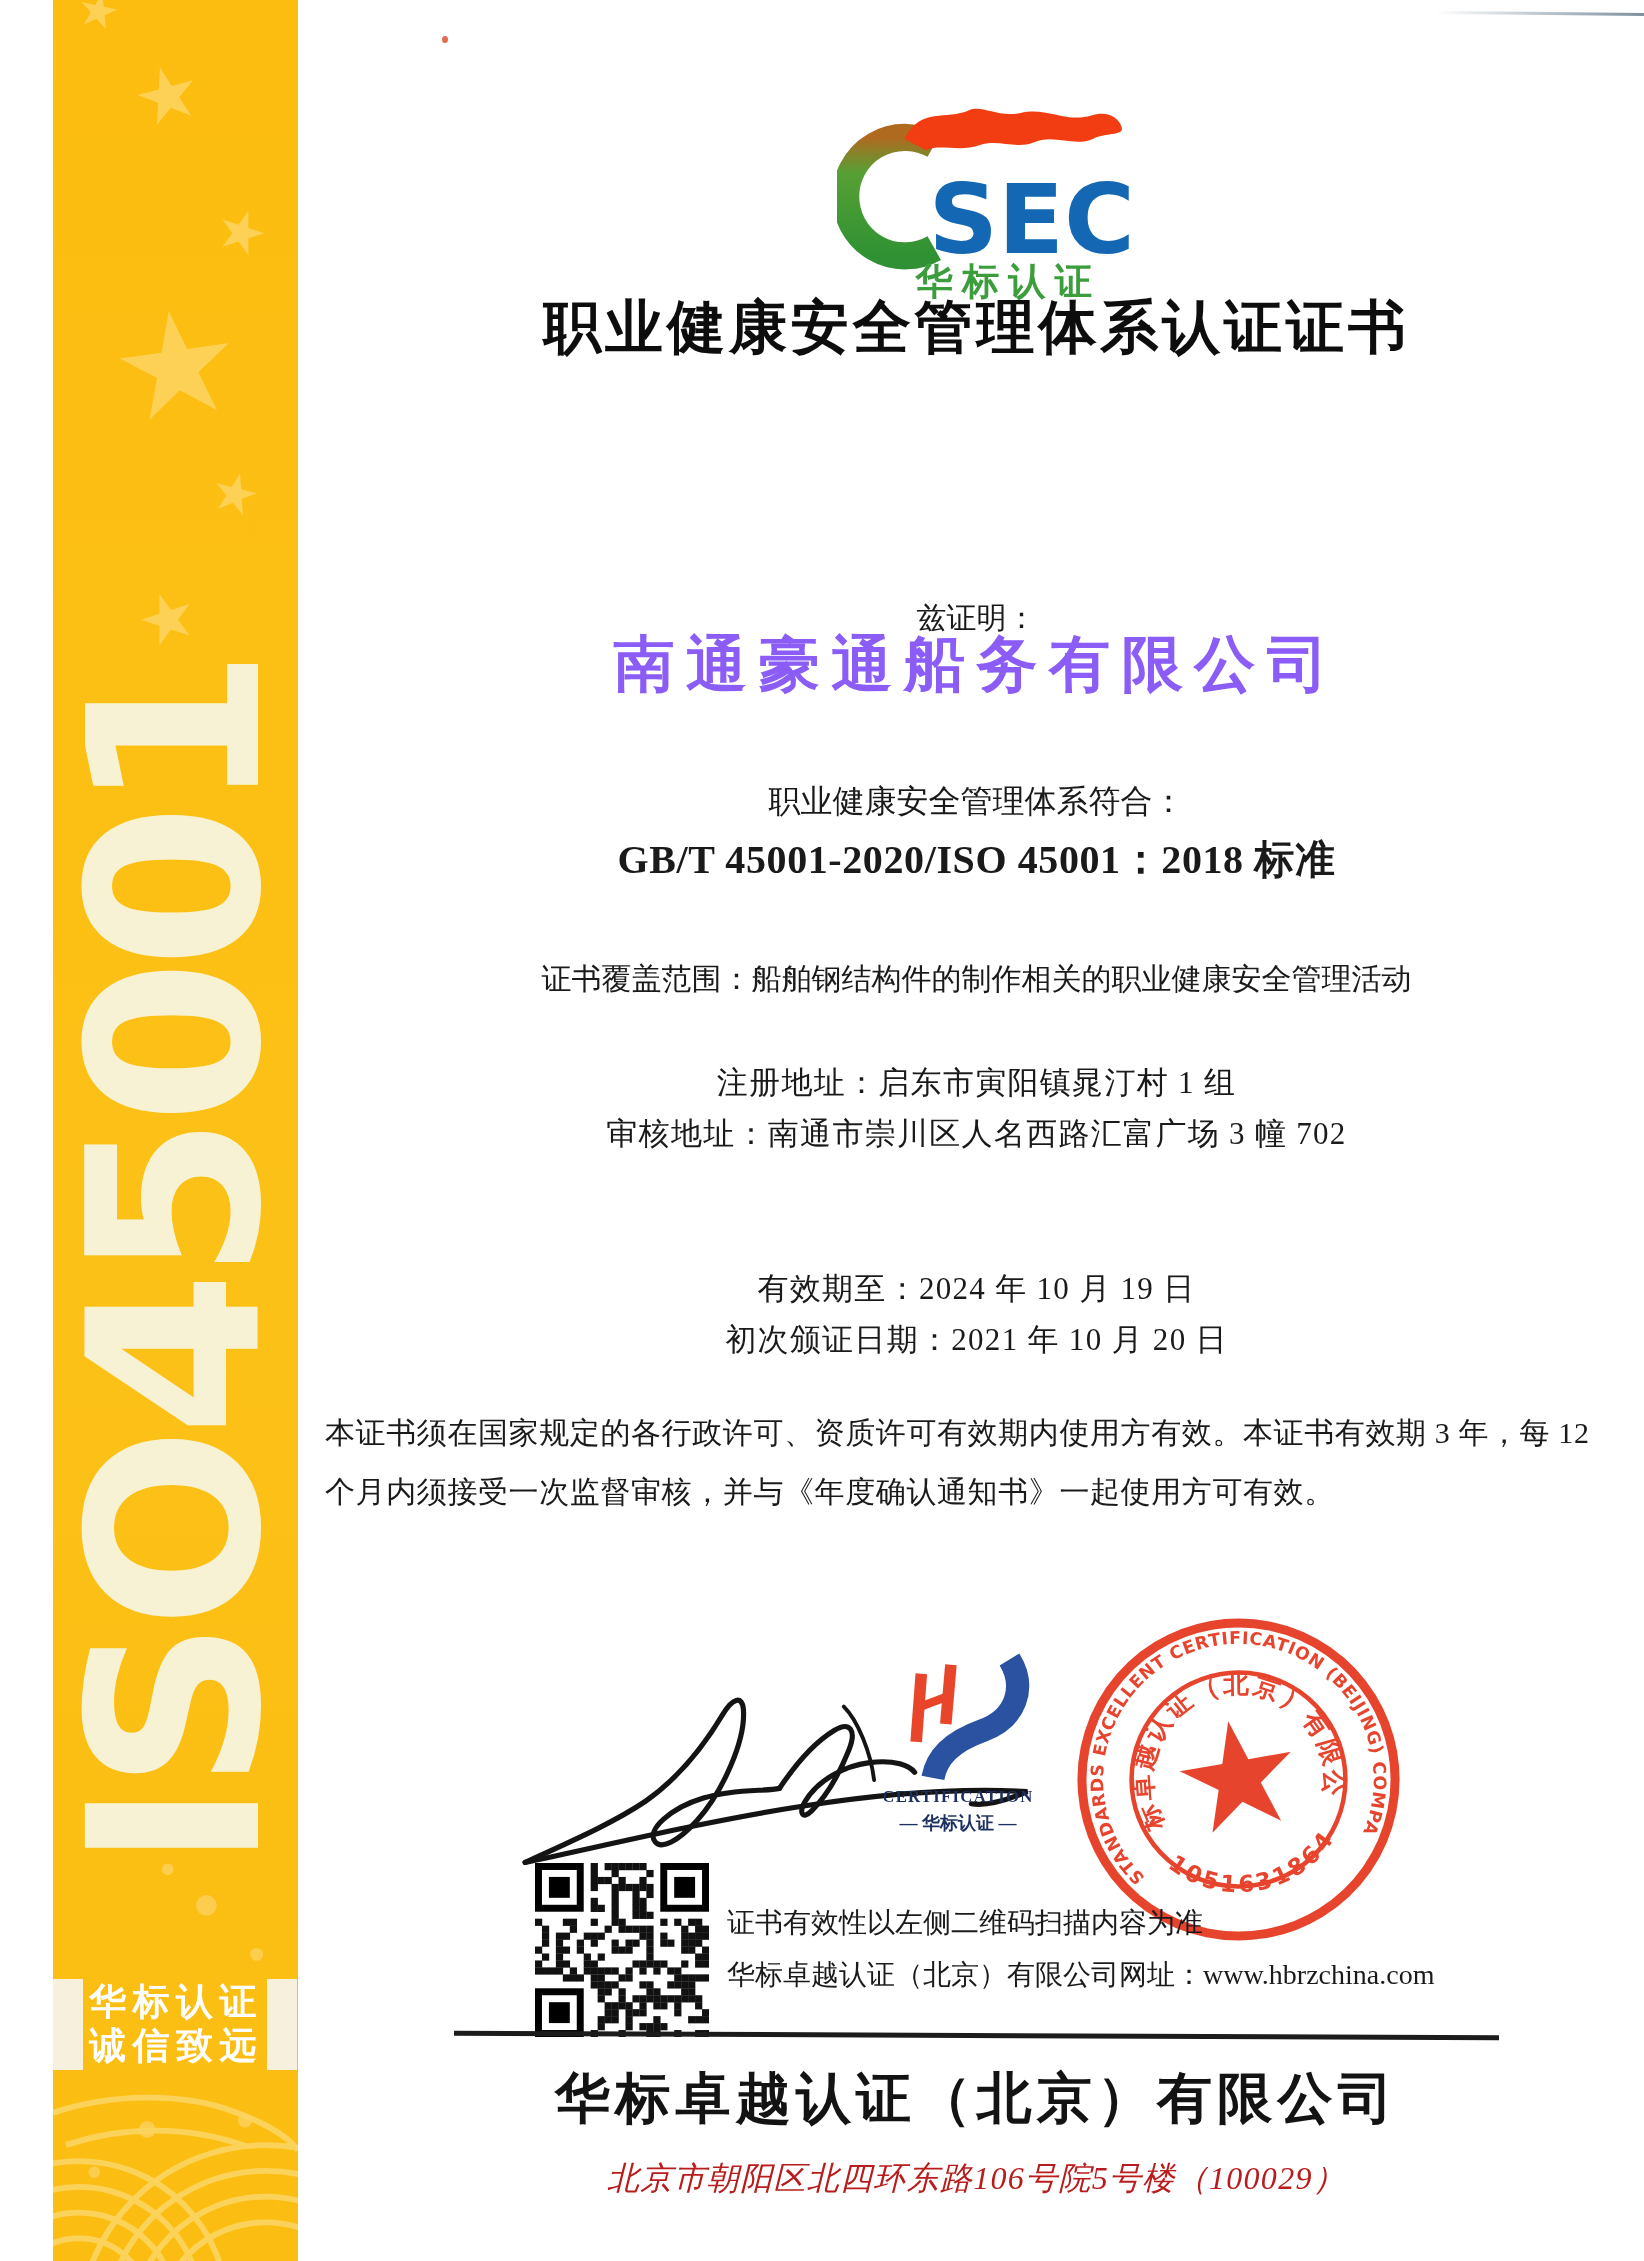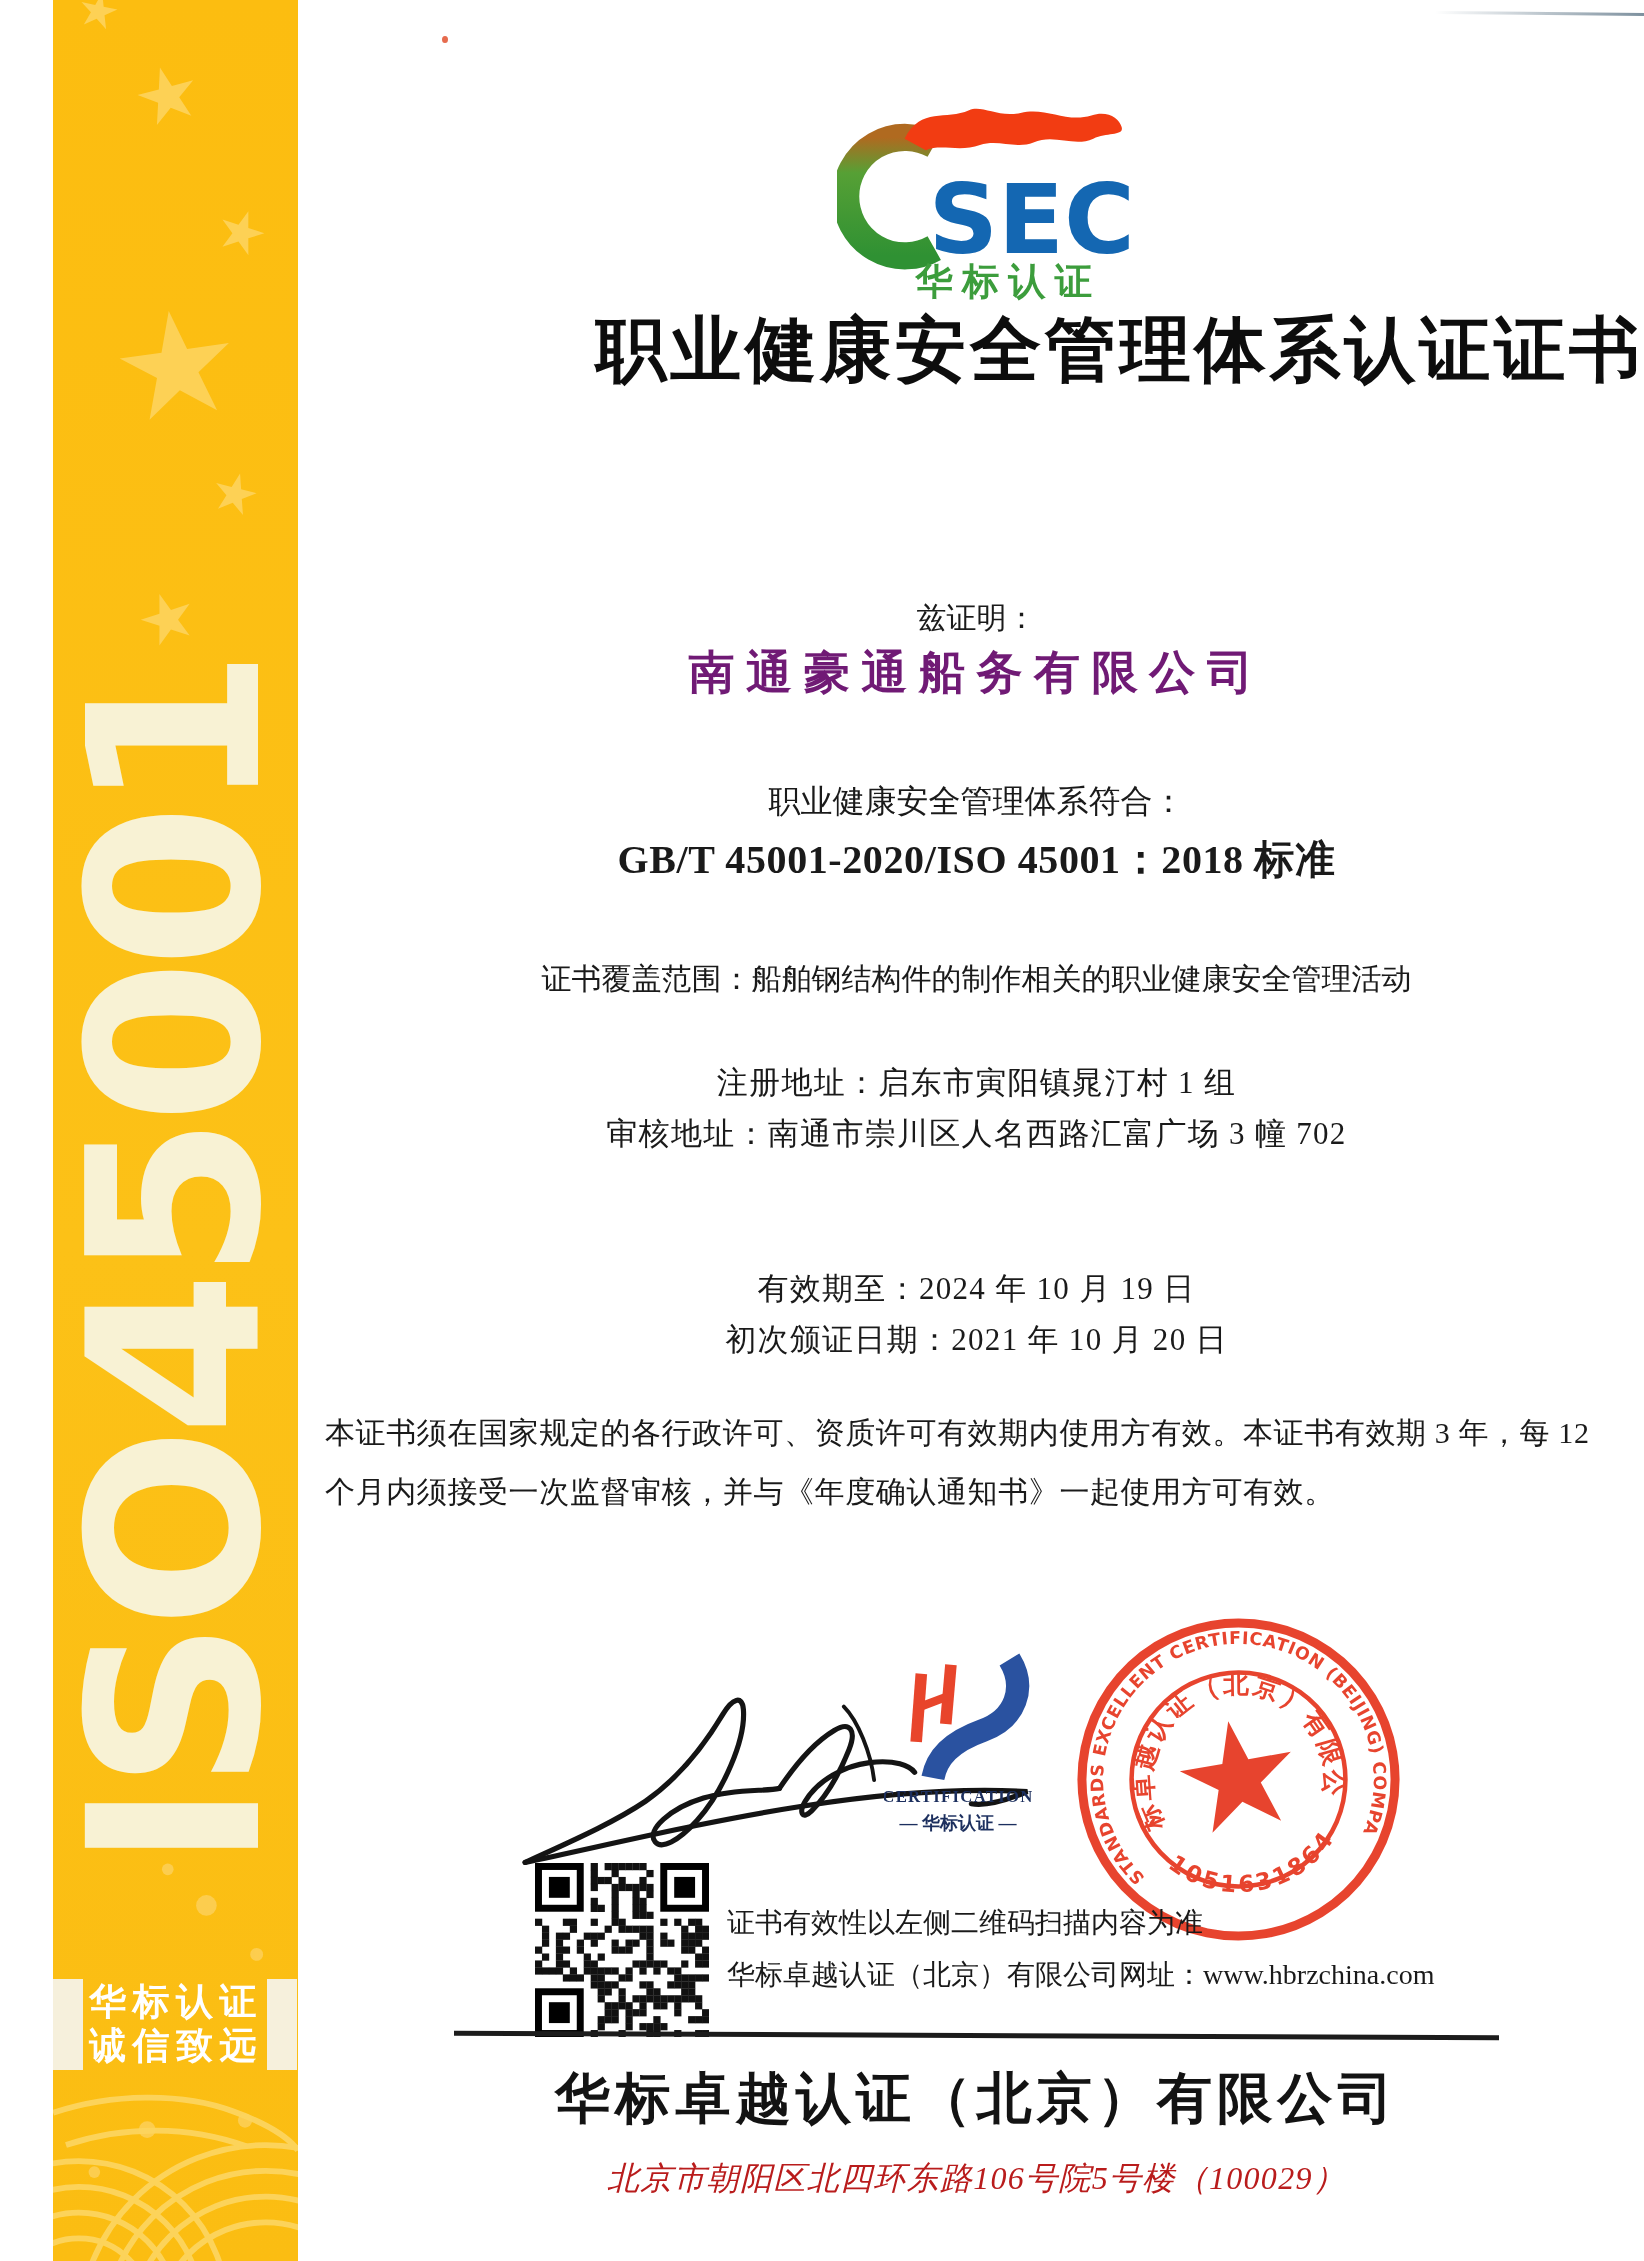--- a/index.html
+++ b/index.html
@@ -13,26 +13,26 @@
           white-space:nowrap;font-family:"DejaVu Sans","Liberation Sans",sans-serif;
           font-weight:bold;font-size:237px;letter-spacing:-9px;color:#f8f2d4;}
   #banner-slogan{left:0;top:1979px;width:245px;height:91px;}
   .slogan-side{position:absolute;top:0;width:30px;height:91px;background:#f6f0dc;}
   #banner-slogan .txt{position:absolute;left:30px;top:1.3px;width:186px;text-align:center;
           font-family:"DejaVu Sans","Liberation Sans",sans-serif;font-weight:bold;
           font-size:37px;line-height:44px;color:#ffffff;letter-spacing:6.4px;}
   
   .col{left:309px;width:1335px;text-align:center;}
   .hei{font-family:"DejaVu Sans","Liberation Sans",sans-serif;}
-  #title{top:303px;font-size:71px;font-weight:900;letter-spacing:3.9px;color:#0d0d0d;text-align:right;}
+  #title{top:289px;font-size:58px;font-weight:900;letter-spacing:3.9px;color:#0d0d0d;}
   .meta-line{font-size:31px;letter-spacing:1.3px;}
   #cert-no{top:443px;}
   #credit-code{top:495px;}
   #certify-intro{top:598px;font-size:30px;}
-  #company-name{top:642px;font-size:46px;font-weight:600;letter-spacing:11.6px;color:#701a75;}
+  #company-name{top:624px;font-size:61px;font-weight:600;letter-spacing:11.6px;color:#8b5cf6;}
   #conform-line{top:780px;font-size:32px;}
   #standard-line{top:832px;font-size:40px;font-weight:bold;letter-spacing:0.6px;}
   #scope-line{top:959px;font-size:30px;}
   #reg-addr{top:1062px;}
   #audit-addr{top:1113px;}
   #issue-date{top:1216px;}
   #valid-until{top:1268px;}
   #first-issue{top:1319px;}
   #note-para{top:1403px;left:325px;width:1295px;text-align:left;
              font-size:30px;line-height:59px;letter-spacing:0.6px;}

